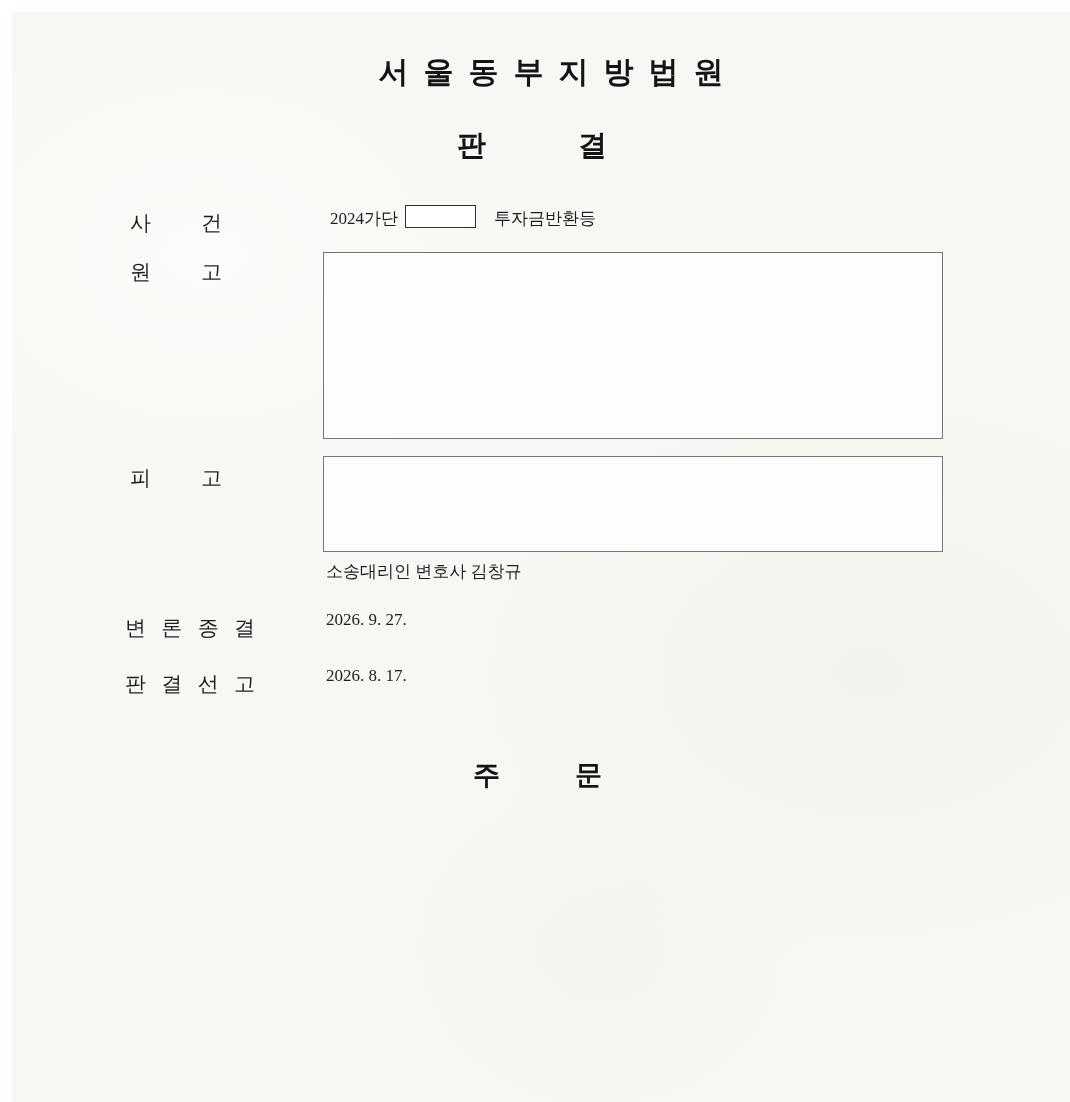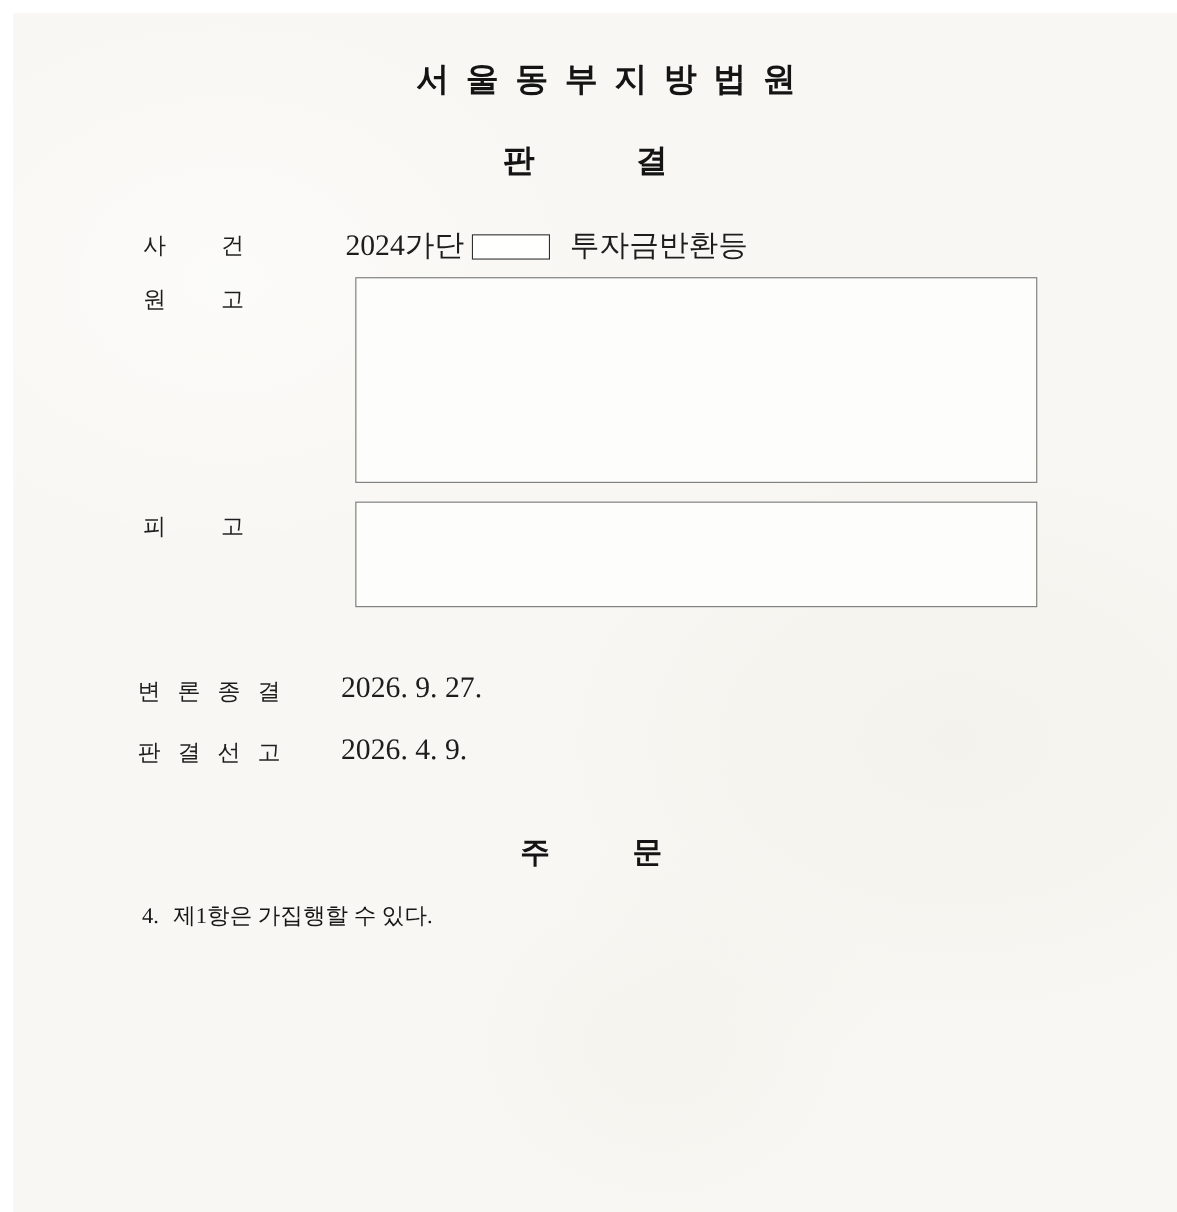--- a/index.html
+++ b/index.html
@@ -39,22 +39,22 @@
   [data-spread] { display: flex; justify-content: space-between; }
 
   .field-label {
     font-size: 21px;
     color: #1d1d1d;
   }
   .label-2 { left: 110px; width: 100px; }
   .label-4 { left: 105px; width: 138px; }
 
   .field-value {
-    left: 294px;
-    font-size: 27px;
+    left: 310px;
+    font-size: 17px;
     color: #1d1d1d;
     white-space: nowrap;
   }
 
   .redact-inline {
     display: inline-block;
     width: 71px;
     height: 23px;
     border: 1.5px solid #2f2f2f;
     background: #fffffe;
@@ -113,39 +113,39 @@
       <span>원</span>
       <span>고</span>
     </div>
   <div class="abs redact-block plaintiff-box"></div>
 
   <div class="abs field-label label-2" style="top:444px" data-spread="">
       <span>피</span>
       <span>고</span>
     </div>
   <div class="abs redact-block defendant-box"></div>
+  <div class="abs field-value" style="top:544px">소송대리인 변호사 김창규</div>
 
   <div class="abs field-label label-4" style="top:594px" data-spread="">
       <span>변</span>
       <span>론</span>
       <span>종</span>
       <span>결</span>
     </div>
   <div class="abs field-value" style="top:594px">2026. 9. 27.</div>
 
   <div class="abs field-label label-4" style="top:650px" data-spread="">
       <span>판</span>
       <span>결</span>
       <span>선</span>
       <span>고</span>
     </div>
-  <div class="abs field-value" style="top:650px">2026. 4. 9.</div>
+  <div class="abs field-value" style="top:650px">2026. 8. 17.</div>
 
   <div class="abs order-heading" data-spread="">
       <span>주</span>
       <span>문</span>
     </div>
 
   <div class="abs order-list">
-    <div class="order-item"><span>4.</span> <span>제1항은 가집행할 수 있다.</span></div>
   </div>
 
 </div>
 
 </body></html>

